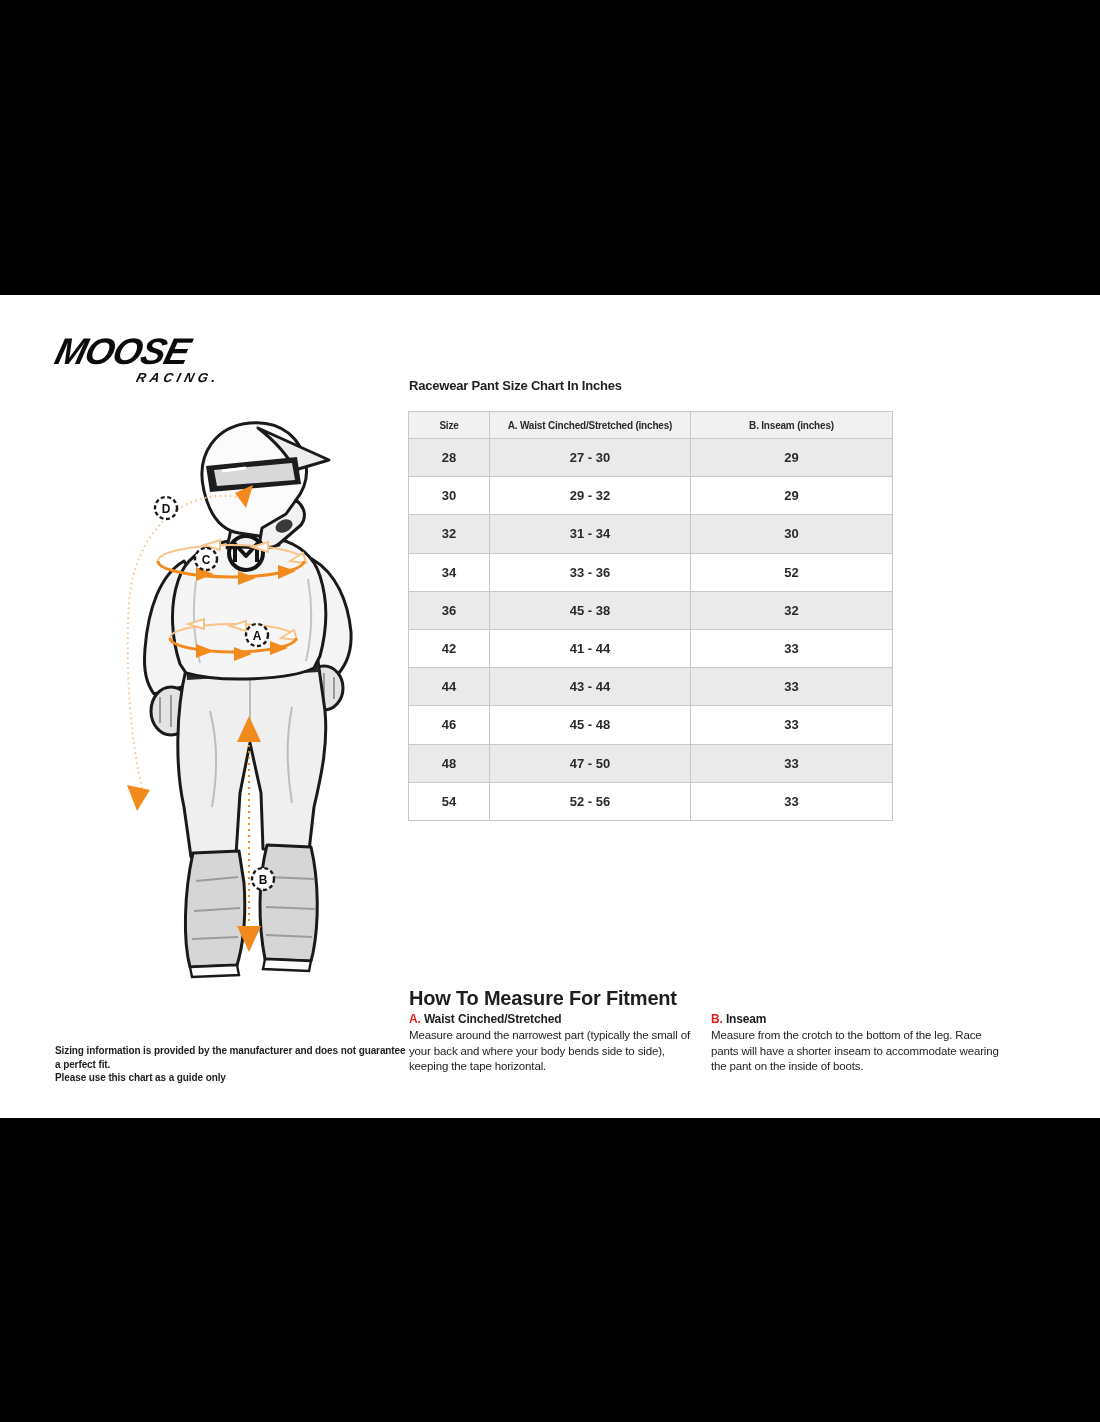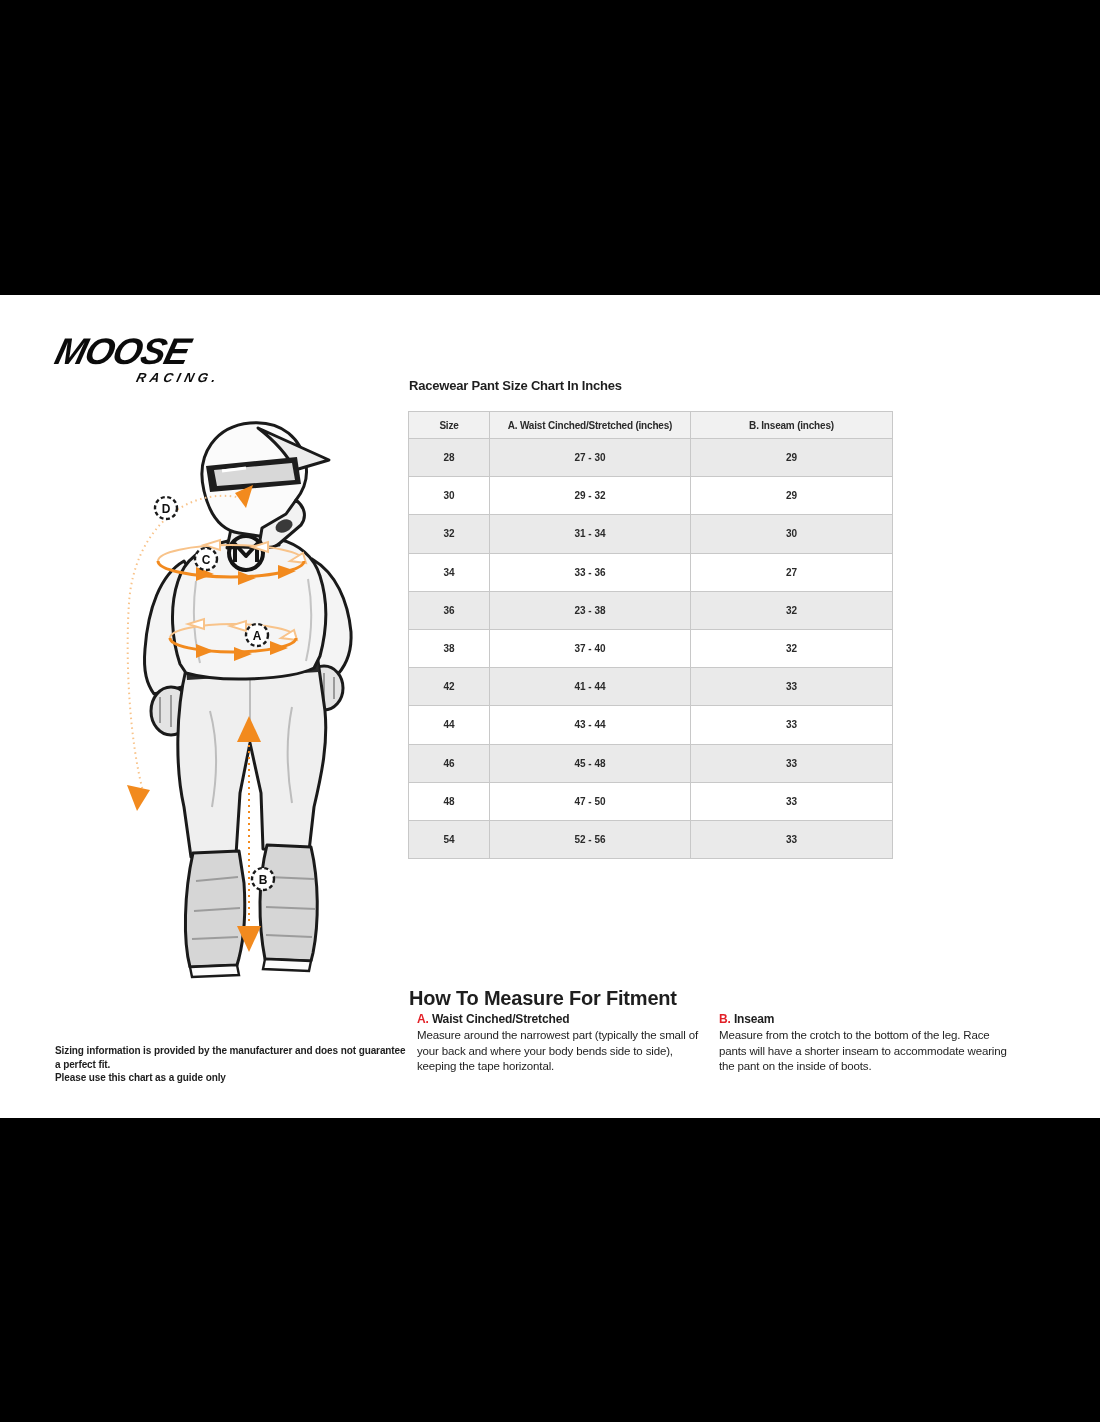--- a/index.html
+++ b/index.html
@@ -36,28 +36,28 @@
   .size-table{
     position:absolute;left:408px;top:116px;width:484px;
     border-collapse:collapse;table-layout:fixed;
   }
   .size-table th,.size-table td{
     border:1px solid var(--border);
     text-align:center;vertical-align:middle;
     color:#2A2A2A;
   }
   .size-table th{height:27px;font-size:10px;font-weight:bold;background:var(--header-gray);letter-spacing:-0.2px;white-space:nowrap;}
-  .size-table td{height:38.2px;font-size:10px;font-weight:bold;background:#fff;}
+  .size-table td{height:38.2px;font-size:13px;font-weight:bold;background:#fff;}
   .size-table tbody tr:nth-child(odd) td{background:var(--row-gray);}
   .size-table col.c-size{width:81px;}
   .size-table col.c-waist{width:201px;}
   .size-table col.c-inseam{width:202px;}
   
   .howto-heading{position:absolute;left:409px;top:692px;font-size:20px;font-weight:bold;letter-spacing:-0.2px;}
-  .howto-col{position:absolute;top:717px;width:294px;font-size:11.5px;line-height:15.5px;letter-spacing:-0.15px;margin-left:8px;}
+  .howto-col{position:absolute;top:717px;width:294px;font-size:11.5px;line-height:15.5px;letter-spacing:-0.15px;}
   .howto-col.left{left:409px;}
   .howto-col.right{left:711px;}
   .howto-col h4{font-size:12px;line-height:15px;margin-bottom:1px;}
   .howto-col h4 .pfx{color:var(--red);}
   
   .disclaimer{position:absolute;left:55px;top:749px;width:352px;font-size:10px;font-weight:bold;line-height:13.5px;letter-spacing:-0.1px;}
   
   .figure{position:absolute;left:100px;top:116px;width:310px;height:572px;}
   .o-stroke{stroke:var(--orange);}
   .o-fill{fill:var(--orange);}
@@ -205,30 +205,25 @@
           <td>29</td>
         </tr>
         <tr>
           <td>32</td>
           <td>31 - 34</td>
           <td>30</td>
         </tr>
         <tr>
           <td>34</td>
           <td>33 - 36</td>
-          <td>27</td>
+          <td>52</td>
         </tr>
         <tr>
           <td>36</td>
-          <td>23 - 38</td>
-          <td>32</td>
-        </tr>
-        <tr>
-          <td>38</td>
-          <td>37 - 40</td>
+          <td>45 - 38</td>
           <td>32</td>
         </tr>
         <tr>
           <td>42</td>
           <td>41 - 44</td>
           <td>33</td>
         </tr>
         <tr>
           <td>44</td>
           <td>43 - 44</td>

